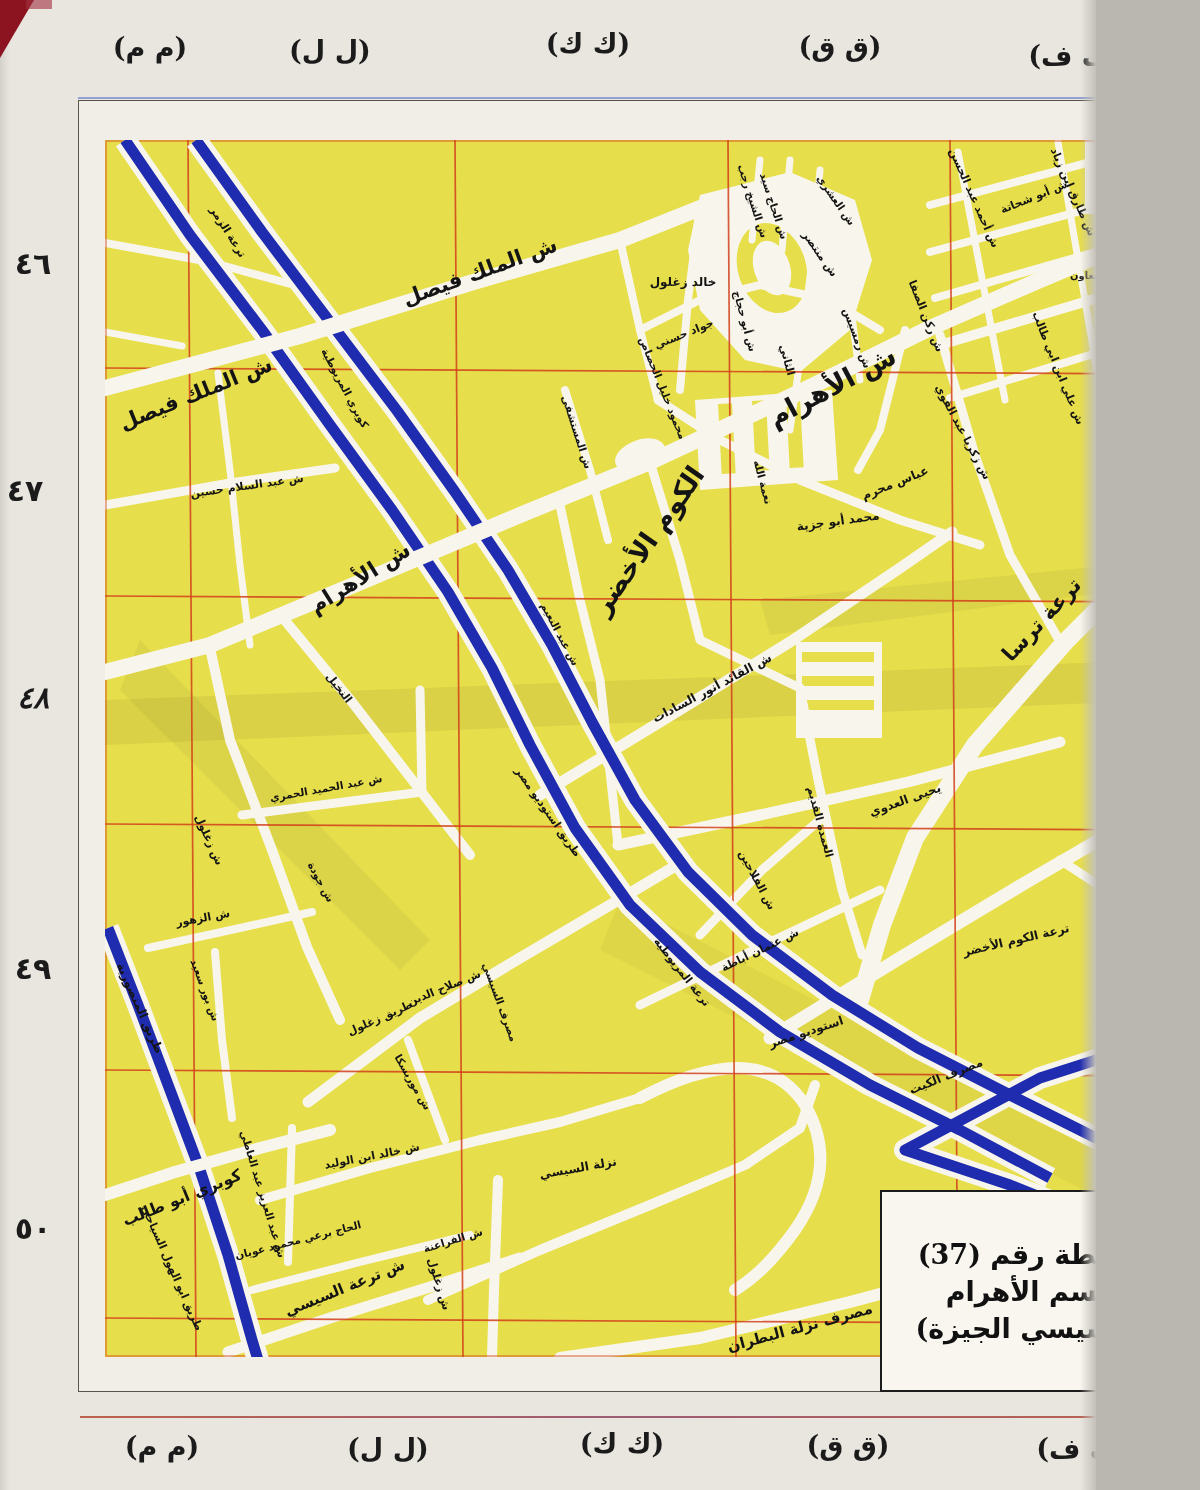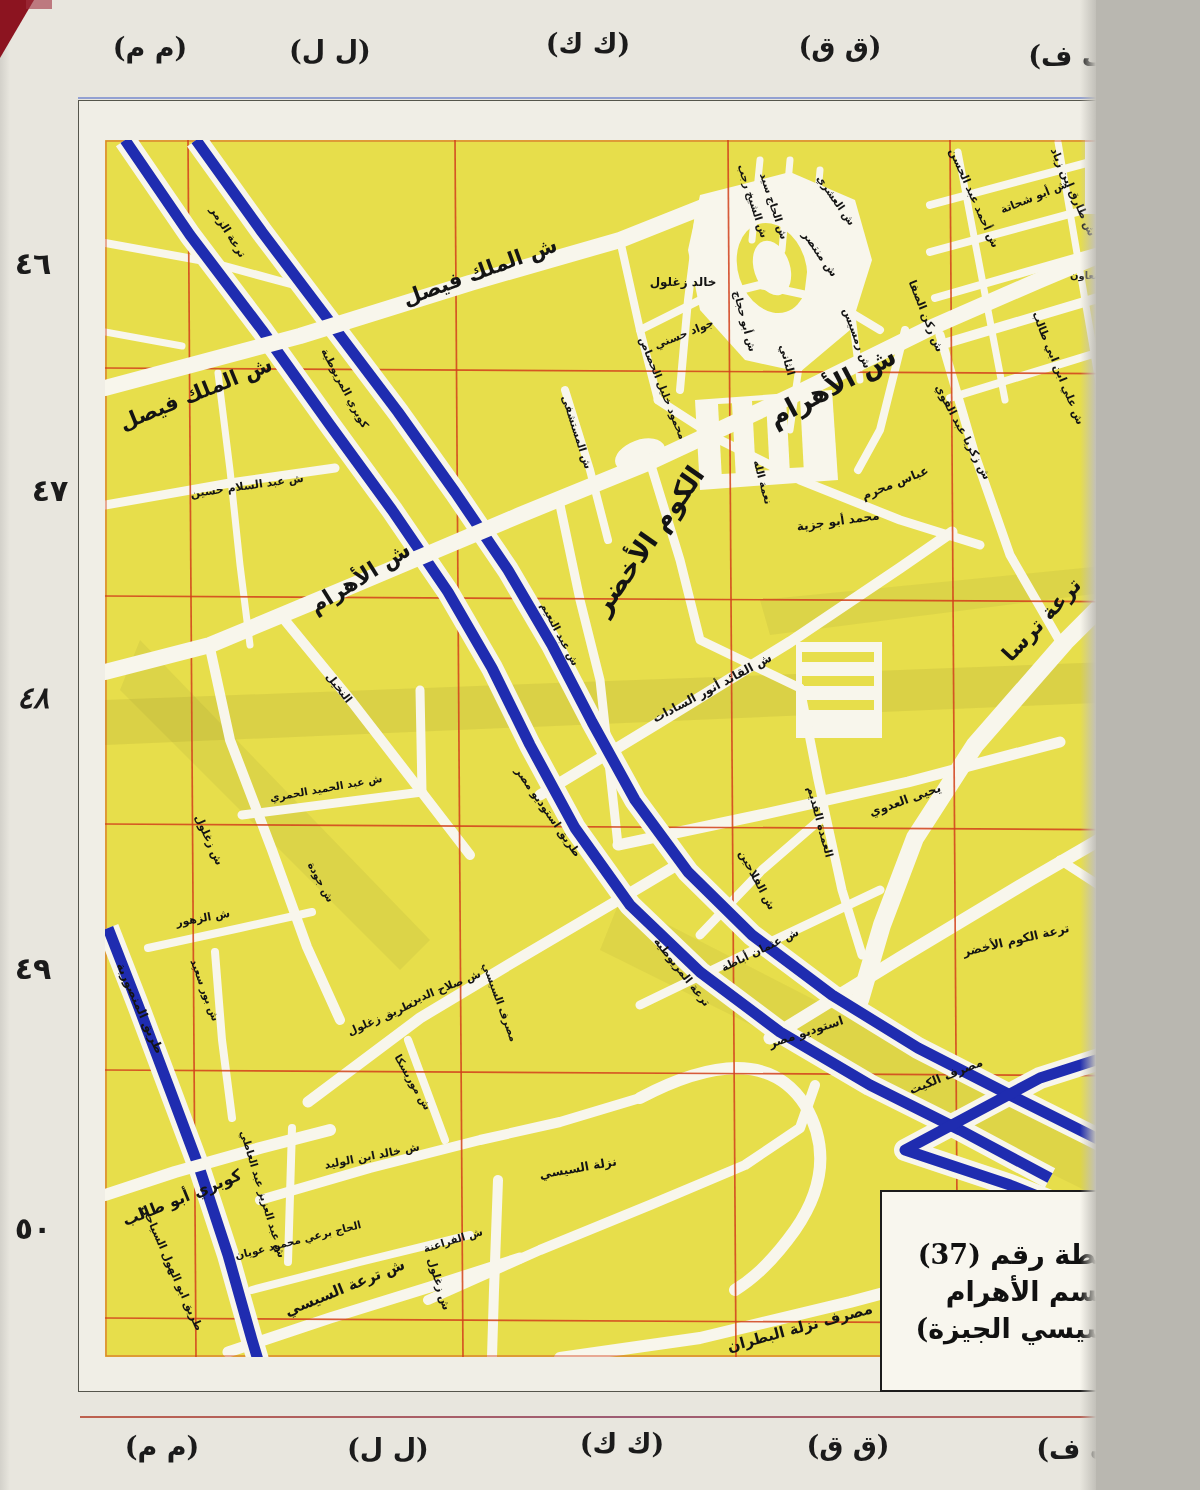--- a/index.html
+++ b/index.html
@@ -159,21 +159,21 @@
       <span class="margin-label" style="left: 330px; top: 50px;">(ل ل)</span>
       <span class="margin-label" style="left: 588px; top: 43px;">(ك ك)</span>
       <span class="margin-label" style="left: 840px; top: 46px;">(ق ق)</span>
       <span class="margin-label" style="left: 1077px; top: 55px;">(ف ف)</span>
       <span class="margin-label" style="left: 162px; top: 1446px;">(م م)</span>
       <span class="margin-label" style="left: 388px; top: 1448px;">(ل ل)</span>
       <span class="margin-label" style="left: 622px; top: 1443px;">(ك ك)</span>
       <span class="margin-label" style="left: 848px; top: 1445px;">(ق ق)</span>
       <span class="margin-label" style="left: 1085px; top: 1448px;">(ف ف)</span>
       <span class="margin-label left-num" style="left: 33px; top: 235px; margin-top: 28px;">٤٦</span>
-      <span class="margin-label left-num" style="left: 50px; top: 490px;">٤٧</span>
+      <span class="margin-label left-num" style="left: 25px; top: 490px;">٤٧</span>
       <span class="margin-label left-num" style="left: 33px; top: 697px; font-style: italic;">٤٨</span>
       <span class="margin-label left-num" style="left: 33px; top: 936px; margin-top: 32px;">٤٩</span>
       <span class="margin-label left-num" style="left: 33px; top: 1228px;">٥٠</span>
       <span class="mlabel" style="left: 480px; top: 272px; transform: translate(-50%, -50%) rotate(-20deg); font-size: 21px;">ش الملك فيصل</span>
       <span class="mlabel" style="left: 196px; top: 394px; transform: translate(-50%, -50%) rotate(-22deg); font-size: 21px;">ش الملك فيصل</span>
       <span class="mlabel" style="left: 832px; top: 386px; transform: translate(-50%, -50%) rotate(-28deg); font-size: 27px;">ش الأهرام</span>
       <span class="mlabel" style="left: 360px; top: 578px; transform: translate(-50%, -50%) rotate(-32deg); font-size: 22px;">ش الأهرام</span>
       <span class="mlabel" style="left: 648px; top: 540px; transform: translate(-50%, -50%) rotate(-55deg); font-size: 27px;">الكوم الأخضر</span>
       <span class="mlabel" style="left: 1042px; top: 620px; transform: translate(-50%, -50%) rotate(-47deg); font-size: 21px;">ترعة ترسا</span>
       <span class="mlabel" style="left: 1093px; top: 276px; font-size: 10px;">م التعاون</span>

